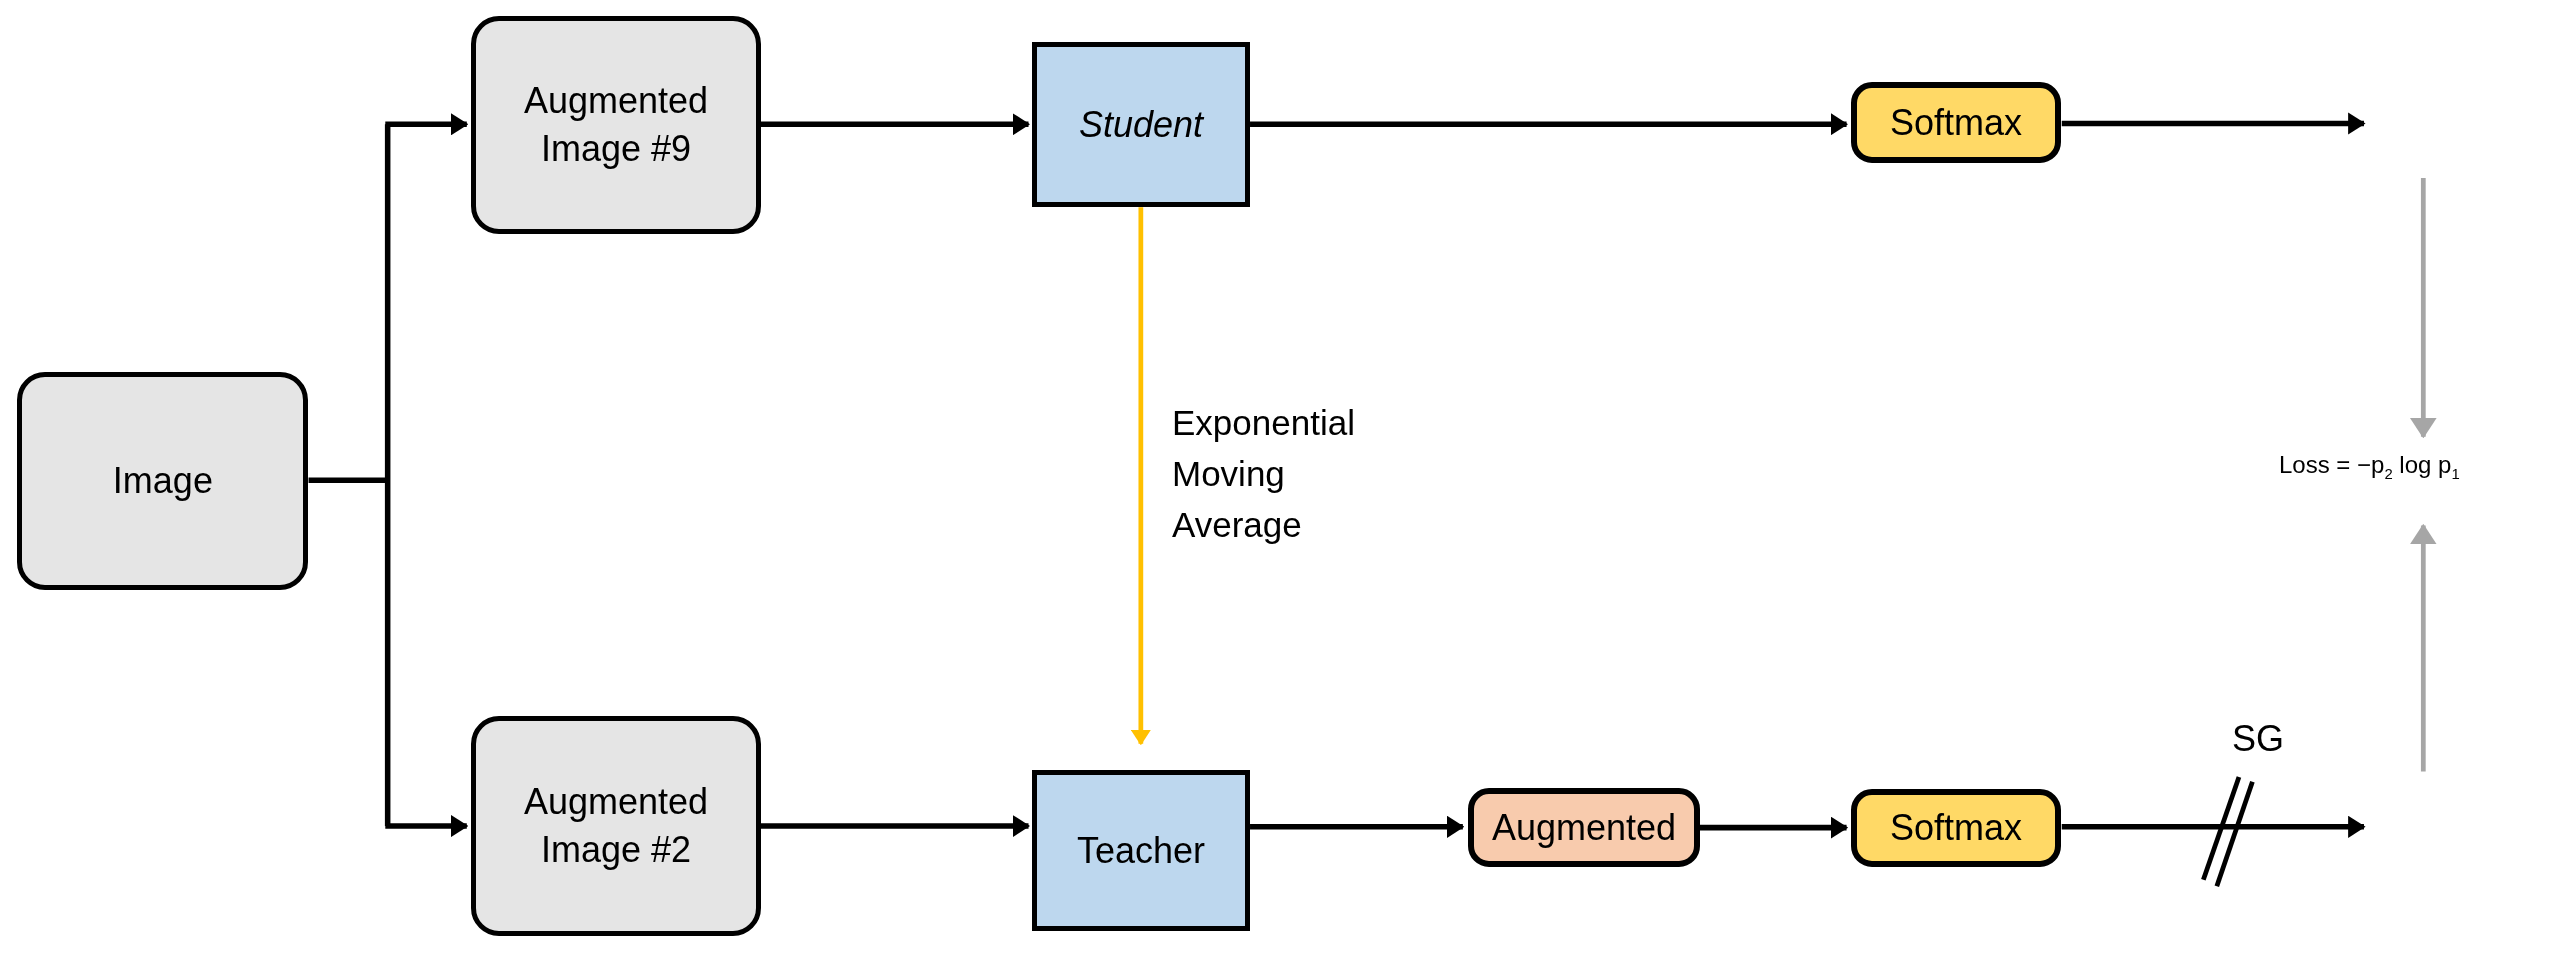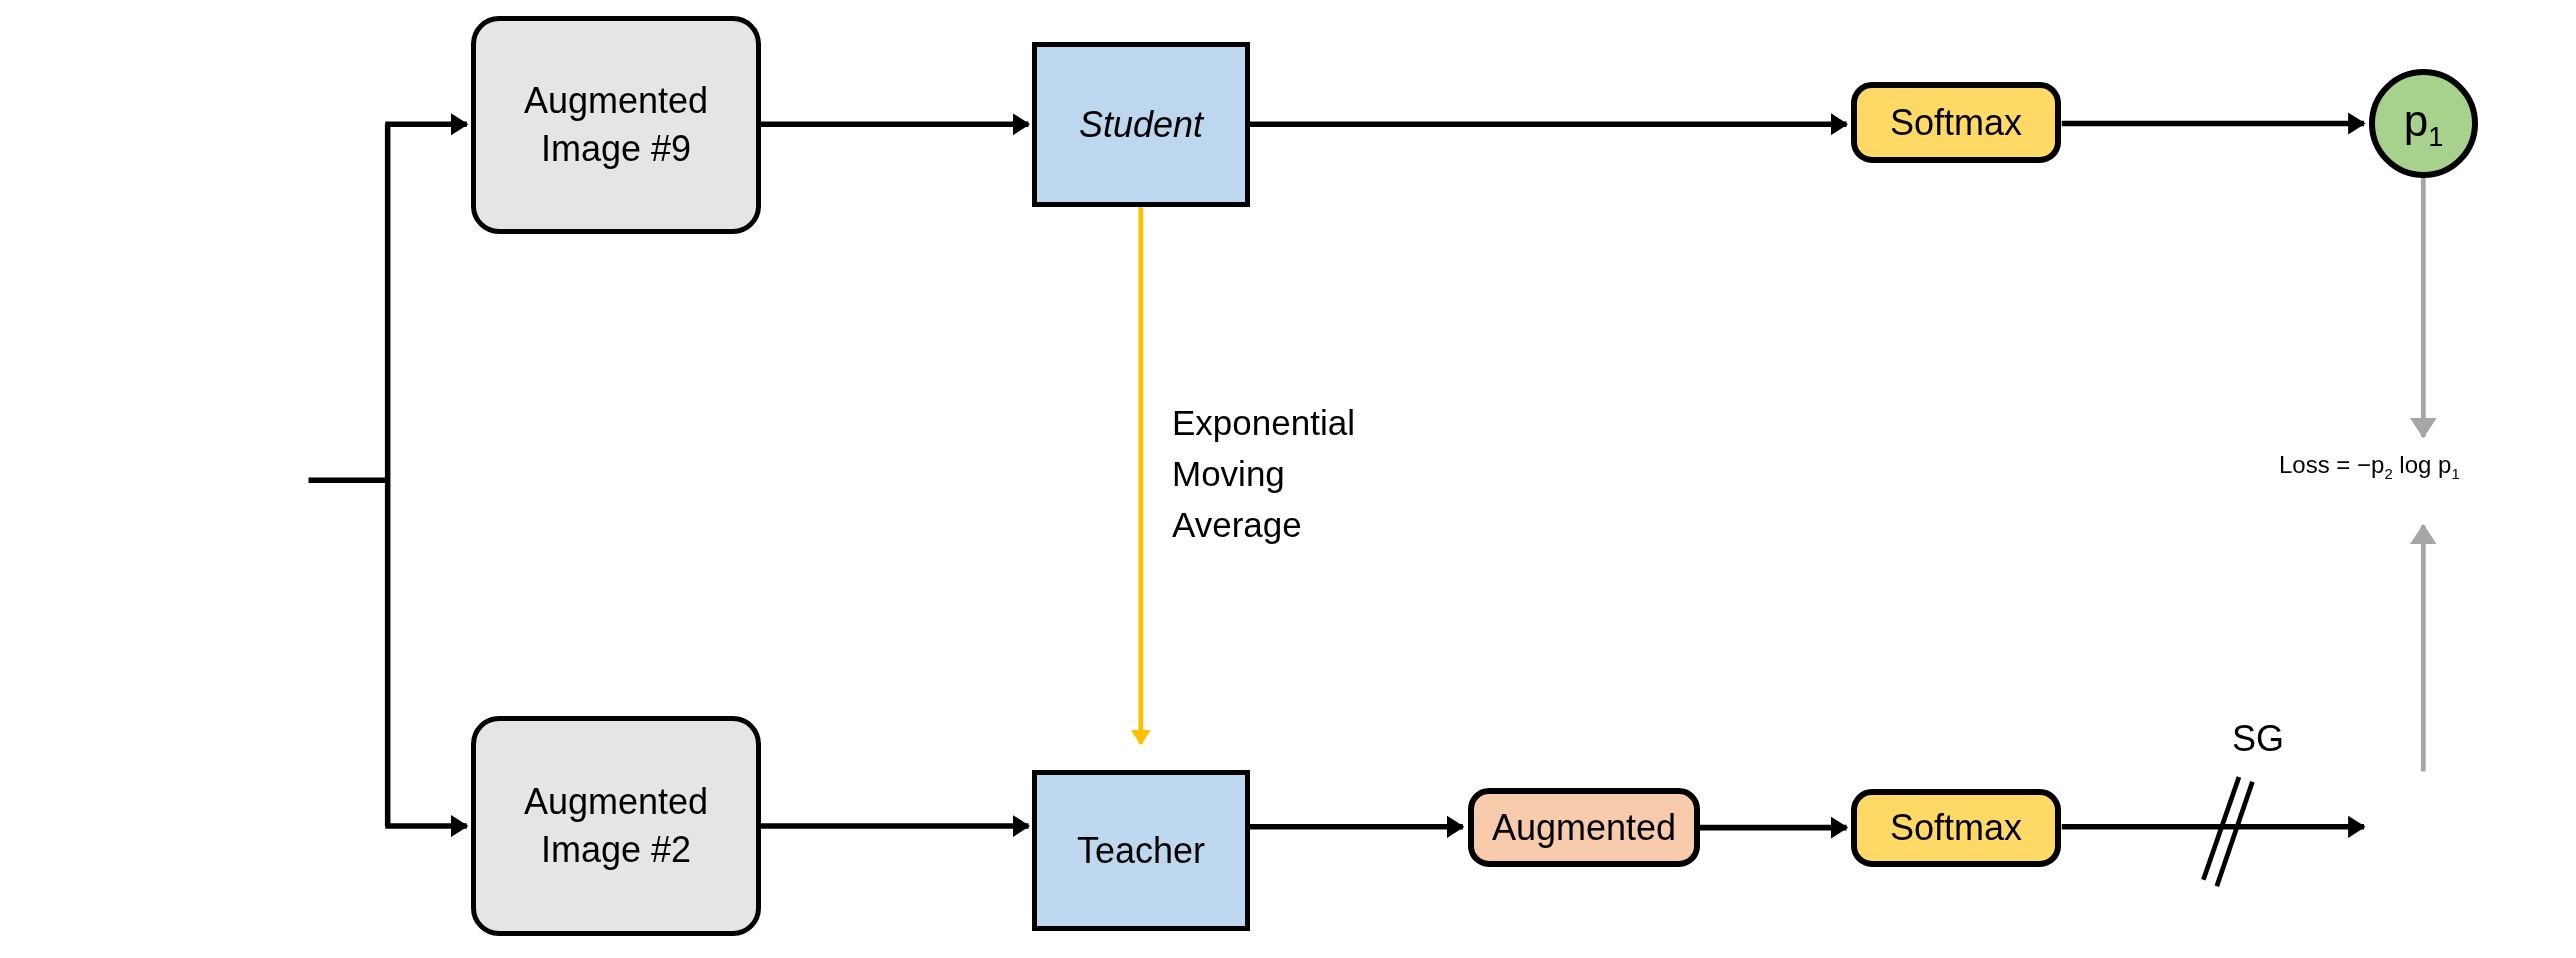--- a/index.html
+++ b/index.html
@@ -89,20 +89,23 @@
 
     <path d="M1442 262 V940" stroke="#ffc000" stroke-width="6" fill="none" marker-end="url(#head-gold)"></path>
 
     <path d="M3063 225 V552" stroke="#a6a6a6" stroke-width="6" fill="none" marker-end="url(#head-gray)"></path>
     <path d="M3063 975 V664" stroke="#a6a6a6" stroke-width="6" fill="none" marker-end="url(#head-gray)"></path>
 
     <path d="M2785 1112 L2830 982" stroke="#000000" stroke-width="6" fill="none"></path>
     <path d="M2802 1120 L2847 988" stroke="#000000" stroke-width="6" fill="none"></path>
   </svg>
 
+  <div class="node rect-gray" id="image-box">
+    <div>Image</div>
+  </div>
 
   <div class="node rect-gray" id="aug1-box">
     <div>Augmented</div>
     <div>Image #9</div>
   </div>
 
   <div class="node rect-gray" id="aug2-box">
     <div>Augmented</div>
     <div>Image #2</div>
   </div>
@@ -120,23 +123,20 @@
   </div>
 
   <div class="node pill pill-yellow" id="softmax1-box">
     <div>Softmax</div>
   </div>
 
   <div class="node pill pill-yellow" id="softmax2-box">
     <div>Softmax</div>
   </div>
 
-  <div class="node circle" id="p1-circle">
-    <div><span>p</span><sub>1</sub></div>
-  </div>
 
 
   <div class="free-label" id="ema-label">
     <div>Exponential</div>
     <div>Moving</div>
     <div>Average</div>
   </div>
 
   <div class="free-label" id="sg-label">SG</div>
 

